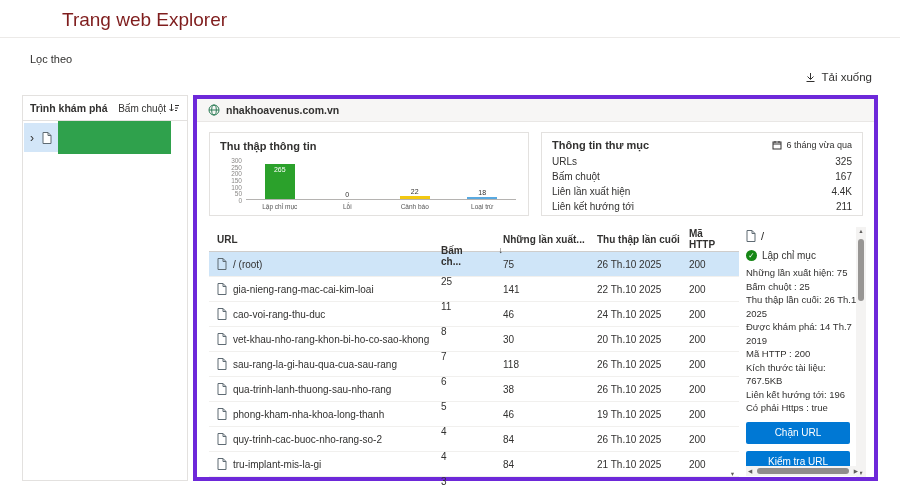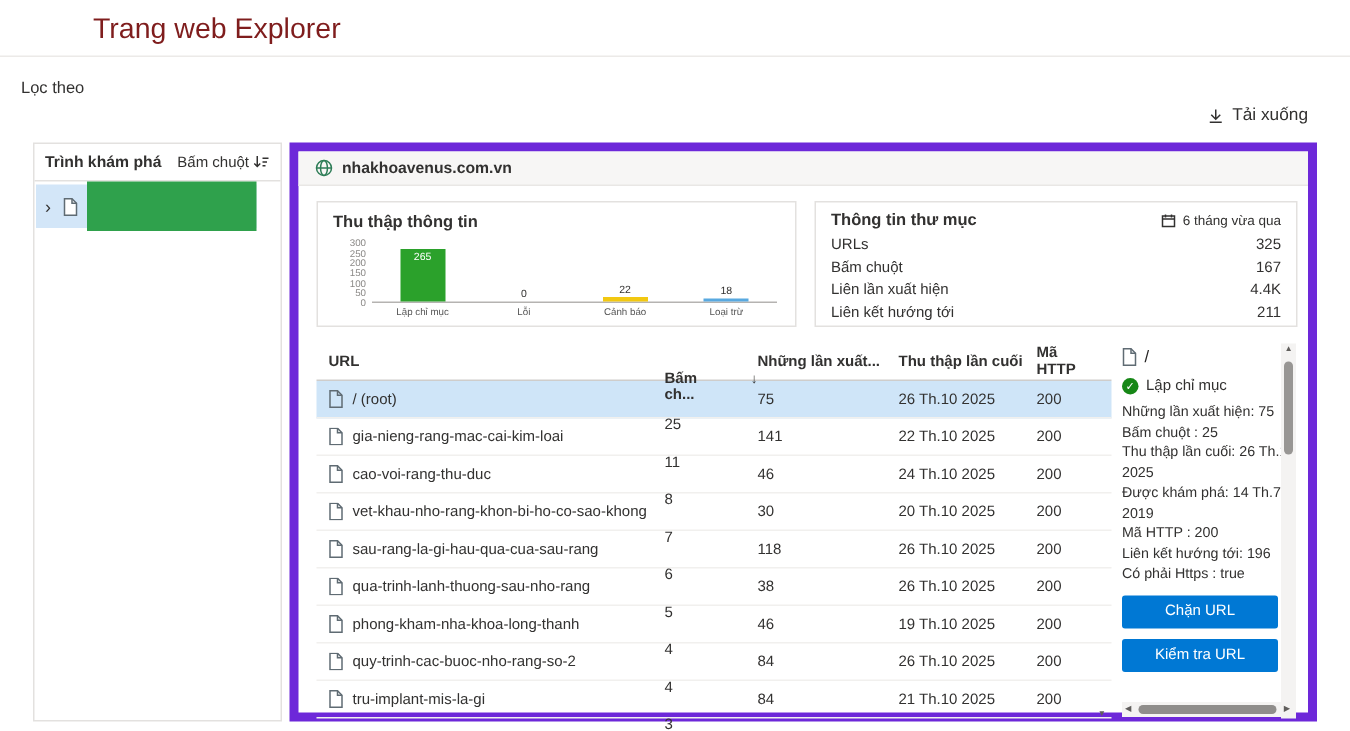--- a/index.html
+++ b/index.html
@@ -3,21 +3,21 @@
 <meta charset="utf-8">
 <style>
   * { margin:0; padding:0; box-sizing:border-box; }
   html,body { background:#fff; }
   #app { position:relative; width:900px; height:487px; background:#fff;
          font-family:"Liberation Sans", sans-serif; color:#323130; overflow:hidden; }
 
   .page-title { position:absolute; left:36px; top:9px; font-size:19px; color:#7f1d1d;margin-left:26px; }
   .top-divider { position:absolute; left:0; top:37px; width:100%; height:1px; background:#eceae8; }
 
-  .filter-label { position:absolute; left:14px; top:53px; font-size:11px; }
+  .filter-label { position:absolute; left:30px; top:53px; font-size:11px; }
   .filter-dd { position:absolute; left:30px; top:68px; height:23px; width:150px;
                border:1px solid #8a8886; border-radius:2px; background:#fff; cursor:pointer;
                display:flex; align-items:center; justify-content:space-between; padding:0 6px;
                font-size:9px; white-space:nowrap;margin-top:44px; }
   .filter-dd .chev { font-size:8px; color:#605e5c; margin-left:4px; }
   .download { position:absolute; right:28px; top:71px; display:flex; align-items:center; gap:5px;
               font-size:11.5px; cursor:pointer; color:#323130; }
 
   .left-panel { position:absolute; left:22px; top:95px; width:166px; height:386px;
                 border:1px solid #e3e1df; background:#fff; }
@@ -25,21 +25,21 @@
                justify-content:space-between; padding:0 7px; }
   .lp-title { font-size:10.5px; font-weight:bold; }
   .lp-sort { display:flex; align-items:center; gap:3px; font-size:10px; cursor:pointer; }
   .tree-row { position:absolute; left:1px; top:27px; width:147px; height:29px;
               background:#d3e6f8; display:flex; align-items:center; cursor:pointer; }
   .tree-chevron { margin-left:6px; font-size:12px; color:#323130; }
   .tree-icon { margin-left:8px; display:flex; }
   .redaction { position:absolute; left:34px; top:-2px; width:113px; height:33px; background:#2fa14c; }
 
   .main-panel { position:absolute; left:193px; top:95px; width:685px; height:386px;
-                border:6px solid #6d28d9; background:#fff; }
+                border:4px solid #6d28d9; background:#fff; }
   .site-header { position:absolute; left:0; top:0; width:100%; height:23px; background:#f7f6f5;
                  border-bottom:1px solid #e9e7e5; display:flex; align-items:center; gap:6px; padding-left:11px; }
   .site-domain { font-size:10.5px; font-weight:bold; }
 
   .card { position:absolute; border:1px solid #e3e1df; background:#fff; }
   .crawl-card { left:12px; top:33px; width:320px; height:84px; }
   .dir-card { left:344px; top:33px; width:322px; height:84px; }
   .card-title { font-size:11px; font-weight:bold; color:#323130; }
   .crawl-card .card-title { position:absolute; left:10px; top:7px; }
 
@@ -391,20 +391,21 @@
       <div class="d-status">
         <span class="check-circle">✓</span>
         <span>Lập chỉ mục</span>
       </div>
       <div class="d-fields">
         <div class="d-field">Những lần xuất hiện: 75</div>
         <div class="d-field">Bấm chuột  : 25</div>
         <div class="d-field">Thu thập lần cuối: 26 Th.10 2025</div>
         <div class="d-field">Được khám phá: 14 Th.7 2019</div>
         <div class="d-field">Mã HTTP  : 200</div>
+        <div class="d-field">Kích thước tài liệu: 767.5KB</div>
         <div class="d-field">Liên kết hướng tới: 196</div>
         <div class="d-field">Có phải Https : true</div>
       </div>
       <button class="btn">Chặn URL</button>
       <button class="btn">Kiểm tra URL</button>
     </div>
 
     <div class="vsb">
       <span class="a a-up">▲</span>
       <div class="thumb"></div>

